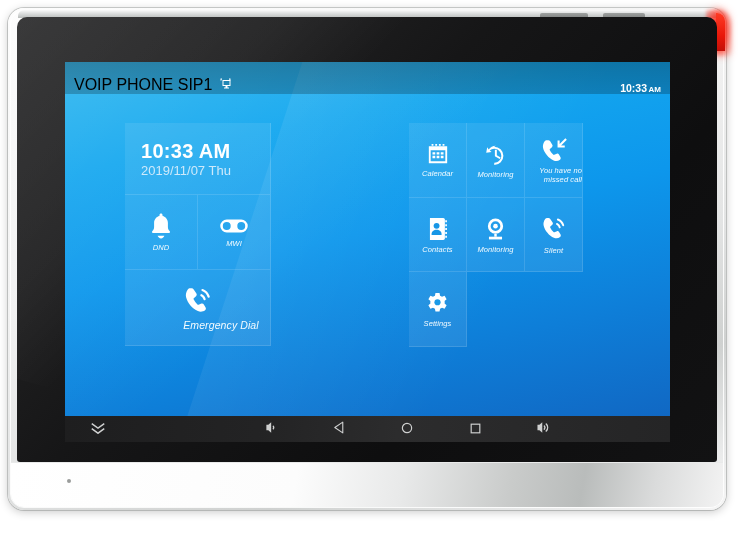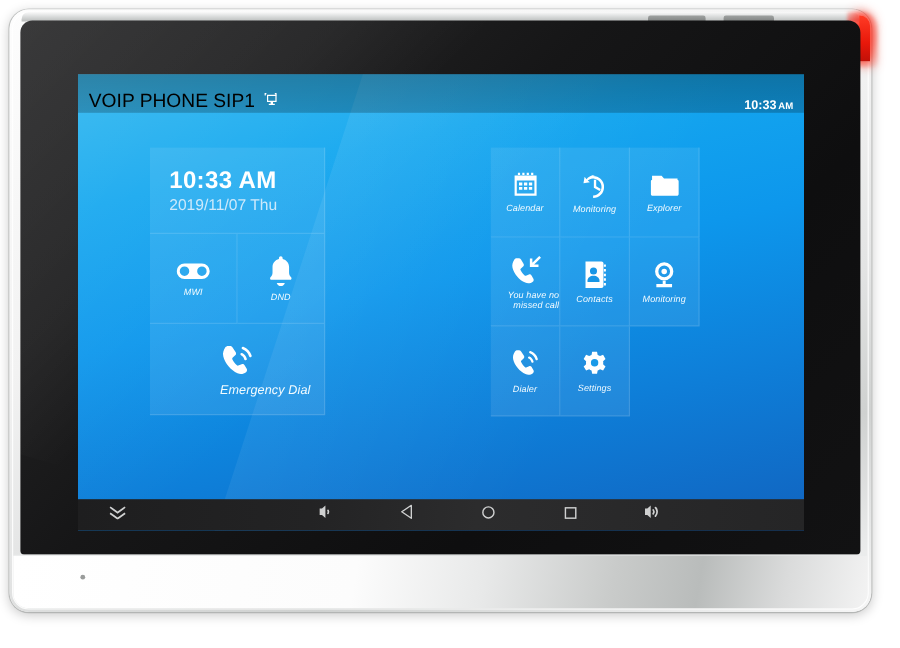--- a/index.html
+++ b/index.html
@@ -325,38 +325,38 @@
     <div class="home">
 
       <div class="panel-left">
 
         <div class="tile clock-tile">
           <div class="clock-time">10:33 AM</div>
           <div class="clock-date">2019/11/07 Thu</div>
         </div>
 
         <div class="row-half">
-          <div class="tile half-tile">
-            <span>
-              <svg class="ico" width="28" height="18" viewBox="0 0 34 18">
-                <path d="M8.2 1.1a7.9 7.9 0 100 15.8h17.6a7.9 7.9 0 100-15.8H8.2zm0 3.1a4.8 4.8 0 110 9.6 4.8 4.8 0 010-9.6zm17.6 0a4.8 4.8 0 110 9.6 4.8 4.8 0 010-9.6z"></path>
-              </svg>
-            </span>
-            <div class="tile-label">MWI</div>
-          </div>
-
           <div class="tile half-tile">
             <span>
               <svg class="ico" width="24" height="26" viewBox="0 0 24 26">
                 <path d="M12 0.6c-.85 0-1.55.7-1.55 1.55v.75C7.3 3.6 5.1 6.4 5.1 9.7v4.3c0 1.6-.6 3-1.7 4.1-.35.35-.45.85-.25 1.3.2.45.62.72 1.1.72h15.5c.48 0 .9-.27 1.1-.72.2-.45.1-.95-.25-1.3-1.1-1.1-1.7-2.5-1.7-4.1V9.7c0-3.3-2.2-6.1-5.35-6.8v-.75C13.55 1.3 12.85.6 12 .6z"></path>
                 <path d="M12 25.4c1.6 0 2.95-1.1 3.35-2.6h-6.7c.4 1.5 1.75 2.6 3.35 2.6z"></path>
               </svg>
             </span>
             <div class="tile-label">DND</div>
           </div>
+
+          <div class="tile half-tile">
+            <span>
+              <svg class="ico" width="28" height="18" viewBox="0 0 34 18">
+                <path d="M8.2 1.1a7.9 7.9 0 100 15.8h17.6a7.9 7.9 0 100-15.8H8.2zm0 3.1a4.8 4.8 0 110 9.6 4.8 4.8 0 010-9.6zm17.6 0a4.8 4.8 0 110 9.6 4.8 4.8 0 010-9.6z"></path>
+              </svg>
+            </span>
+            <div class="tile-label">MWI</div>
+          </div>
         </div>
 
         <div class="tile wide-tile">
           <span>
             <svg class="ico" width="30" height="30" viewBox="0 0 32 32">
               <path d="M7.6 2.4c-1 0-1.9.5-2.5 1.3C3.4 6.2 2.6 9 3.3 11.9c1.4 6 6.8 12.4 12.6 14.8 2.6 1.1 5.4.8 7.6-.9.9-.7 1.2-2 .6-3l-1.9-3.2c-.5-.9-1.6-1.3-2.6-.9l-3 1.2c-.4.2-.9.1-1.2-.2-1.7-1.5-3.1-3.4-4.1-5.5-.2-.4-.1-.9.2-1.2l2.4-2.2c.8-.7 1-1.9.4-2.8L11.4 3.6c-.5-.8-1.3-1.2-2.2-1.2h-1.6z"></path>
               <path d="M20.8 3.1a1.2 1.2 0 00-.5 2.3c2.9 1.1 5 3.4 5.9 6.3a1.2 1.2 0 102.3-.7c-1.1-3.6-3.8-6.5-7.4-7.8a1.2 1.2 0 00-.3-.1z"></path>
               <path d="M19.6 8.6a1.2 1.2 0 00-.6 2.2c1.4.7 2.4 1.9 2.8 3.3a1.2 1.2 0 102.3-.6c-.6-2.1-2.1-3.8-4.1-4.8a1.2 1.2 0 00-.4-.1z"></path>
             </svg>
           </span>
@@ -382,29 +382,20 @@
         <div class="tile grid-tile">
           <span>
             <svg class="ico" width="23" height="23" viewBox="0 0 26 26">
               <path d="M13.4 3.1c-3.3 0-6.3 1.6-8.1 4.2L3.6 4.9 2.5 11l6.1-.9-2.1-1.6a7.9 7.9 0 115.1 13.9v2.5a10.4 10.4 0 10-.2-20.8h1.4-1.4z"></path>
               <path d="M12.3 7.7h2.2v6.1l4.3 2.5-1.1 1.9-5.4-3.1V7.7z"></path>
             </svg>
           </span>
           <div class="tile-label">Monitoring</div>
         </div>
 
-        <div class="tile grid-tile">
-          <span>
-            <svg class="ico" width="24" height="21" viewBox="0 0 26 22">
-              <path d="M1.5 2.2h8.6l2.2 2.6h12.2v2.1H1.5V2.2z"></path>
-              <path d="M1.5 6.2h22.9c.6 0 1.1.5 1.1 1.1v11.4c0 .9-.7 1.6-1.6 1.6H2c-.9 0-1.6-.7-1.6-1.6V7.3c0-.6.5-1.1 1.1-1.1z"></path>
-            </svg>
-          </span>
-          <div class="tile-label">Explorer</div>
-        </div>
 
 
         <div class="tile grid-tile">
           <span>
             <svg class="ico" width="26" height="25" viewBox="0 0 30 28">
               <path d="M6.6 3.2c-1 0-1.9.5-2.4 1.3-1.6 2.4-2.4 5.1-1.8 7.9 1.4 5.8 6.6 12 12.2 14.3 2.5 1 5.2.8 7.3-.9.9-.7 1.1-1.9.6-2.9l-1.8-3.1c-.5-.9-1.6-1.3-2.5-.9l-2.9 1.2c-.4.2-.9.1-1.2-.2-1.6-1.4-3-3.3-4-5.3-.2-.4-.1-.9.2-1.2l2.3-2.1c.8-.7 1-1.8.4-2.7l-2.4-4.2c-.5-.8-1.3-1.2-2.2-1.2H6.6z"></path>
               <path d="M28.1 1.1l-6.6 6.6V3.5h-2.4v8.3h8.3V9.4h-4.2l6.6-6.6-1.7-1.7z"></path>
             </svg>
           </span>
           <div class="tile-label">You have no missed call</div>
@@ -435,21 +426,21 @@
         </div>
 
         <div class="tile grid-tile">
           <span>
             <svg class="ico" width="26" height="26" viewBox="0 0 32 32">
               <path d="M7.6 2.4c-1 0-1.9.5-2.5 1.3C3.4 6.2 2.6 9 3.3 11.9c1.4 6 6.8 12.4 12.6 14.8 2.6 1.1 5.4.8 7.6-.9.9-.7 1.2-2 .6-3l-1.9-3.2c-.5-.9-1.6-1.3-2.6-.9l-3 1.2c-.4.2-.9.1-1.2-.2-1.7-1.5-3.1-3.4-4.1-5.5-.2-.4-.1-.9.2-1.2l2.4-2.2c.8-.7 1-1.9.4-2.8L11.4 3.6c-.5-.8-1.3-1.2-2.2-1.2h-1.6z"></path>
               <path d="M20.8 3.1a1.2 1.2 0 00-.5 2.3c2.9 1.1 5 3.4 5.9 6.3a1.2 1.2 0 102.3-.7c-1.1-3.6-3.8-6.5-7.4-7.8a1.2 1.2 0 00-.3-.1z"></path>
               <path d="M19.6 8.6a1.2 1.2 0 00-.6 2.2c1.4.7 2.4 1.9 2.8 3.3a1.2 1.2 0 102.3-.6c-.6-2.1-2.1-3.8-4.1-4.8a1.2 1.2 0 00-.4-.1z"></path>
             </svg>
           </span>
-          <div class="tile-label">Dialer</div>
+          <div class="tile-label">Silent</div>
         </div>
 
         <div class="tile grid-tile">
           <span>
             <svg class="ico" width="23" height="23" viewBox="0 0 26 26">
               <path d="M10.7 1.2h4.6l.6 3.1c.8.25 1.55.6 2.2 1.05l2.9-1.2 2.3 4-2.3 2.1c.1.45.15.9.15 1.35s-.05.9-.15 1.35l2.3 2.1-2.3 4-2.9-1.2c-.65.45-1.4.8-2.2 1.05l-.6 3.1h-4.6l-.6-3.1a8.1 8.1 0 01-2.2-1.05l-2.9 1.2-2.3-4 2.3-2.1a7.6 7.6 0 010-2.7l-2.3-2.1 2.3-4 2.9 1.2c.65-.45 1.4-.8 2.2-1.05l.6-3.1z"></path>
               <circle cx="13" cy="11.6" r="3.5" fill="#1a9ae8"></circle>
             </svg>
           </span>
           <div class="tile-label">Settings</div>

